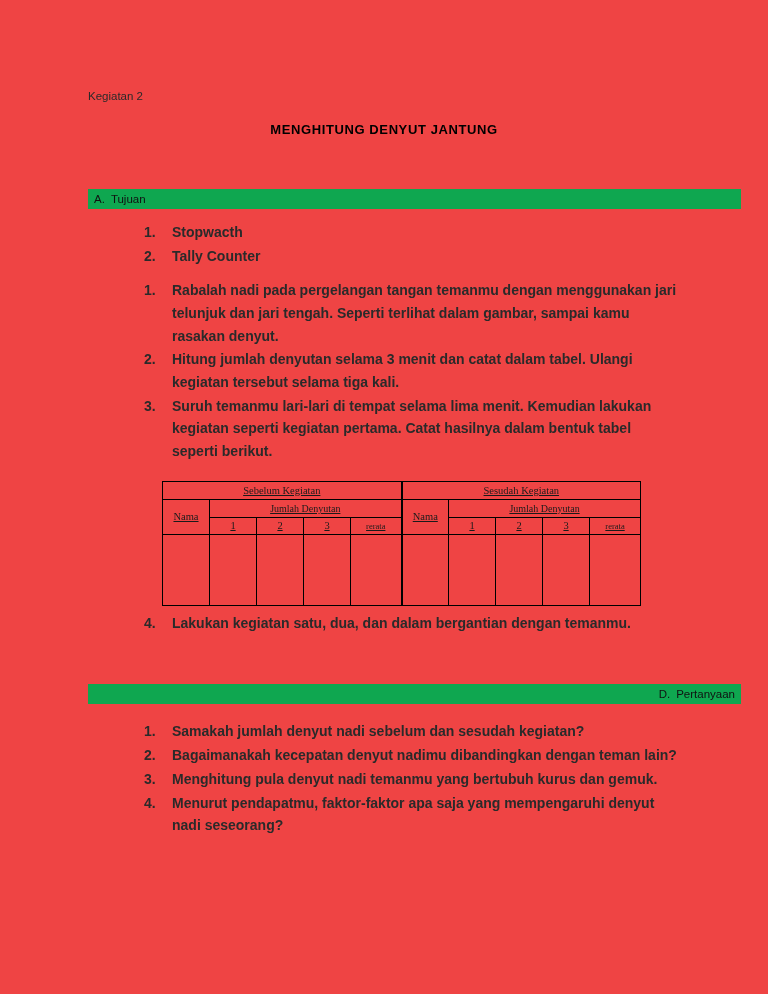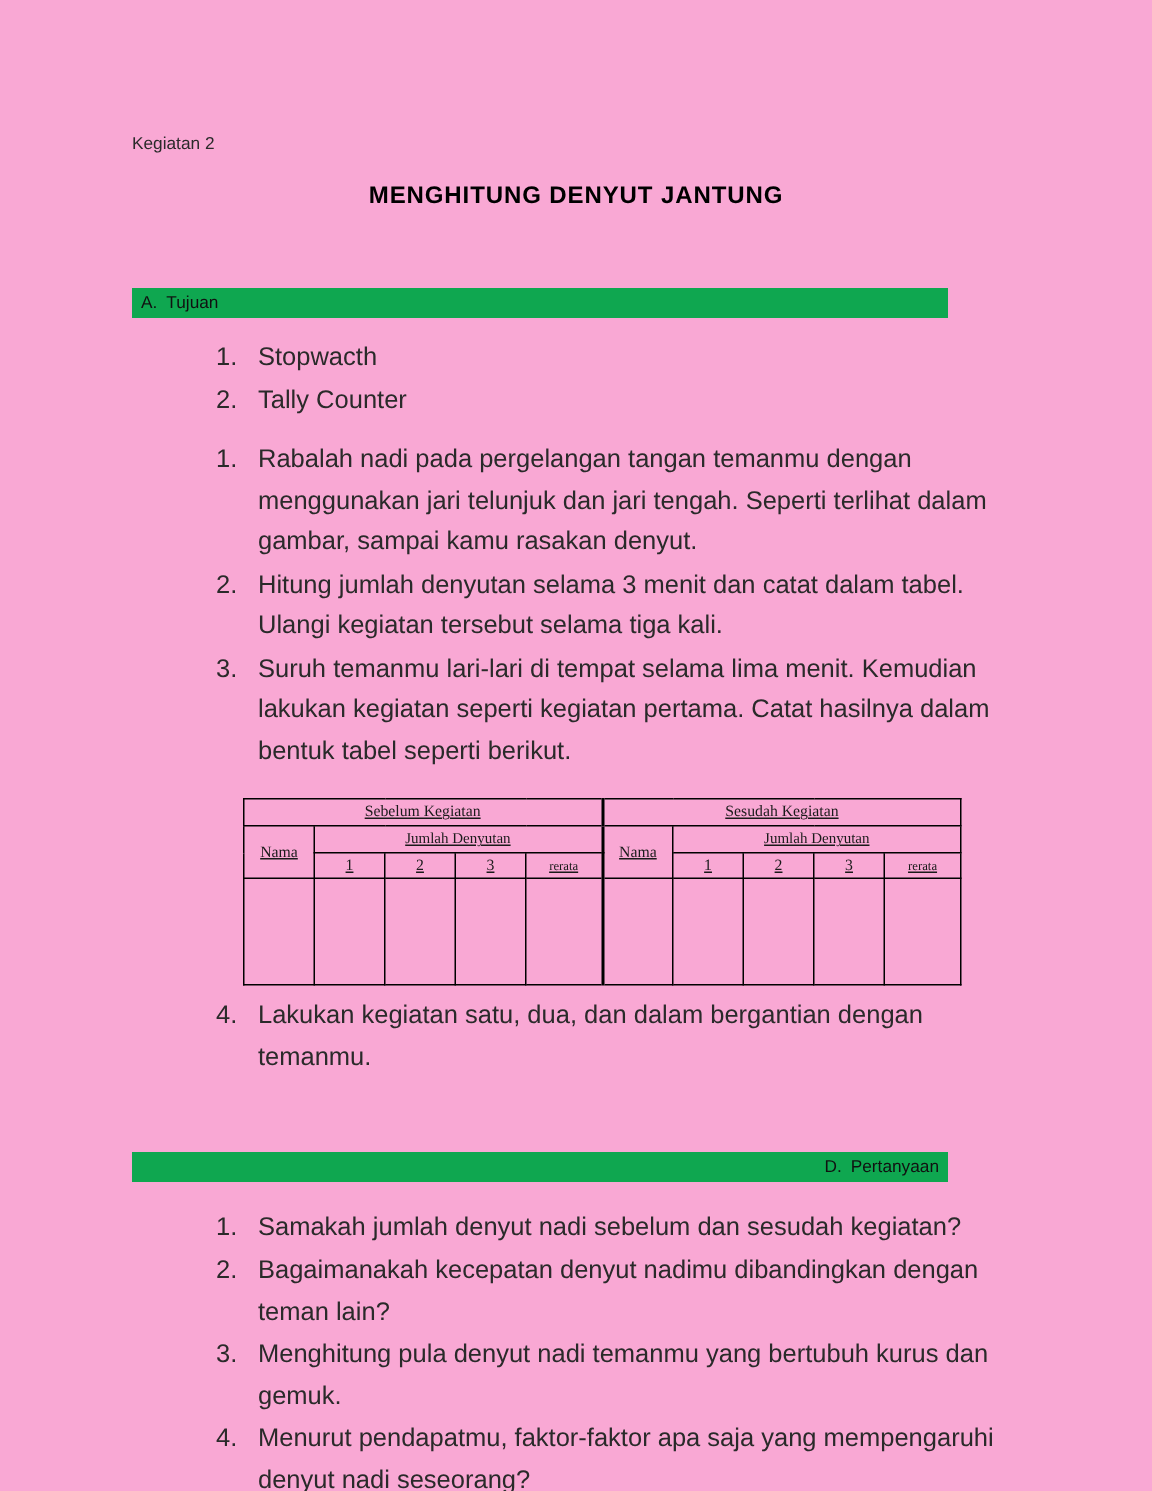--- a/index.html
+++ b/index.html
@@ -15,55 +15,55 @@
     color: #1a1a1a;
     overflow: hidden;
     position: relative;
   }
 
   .page {
     position: absolute;
     left: 0; top: 0;
     width: 768px;
     height: 994px;
-    background: #f9a8d4;
+    background: #ef4444;
   }
 
   .content {
     position: absolute;
     left: 88px;
     top: 88px;
     width: 592px;
   }
 
   .doc-label {
     font-size: 11.5px;
     color: #2a2a2a;
     line-height: 1.4;
     margin: 0 0 18px 0;
   }
 
   .doc-title {
-    font-size: 16px;
+    font-size: 13px;
     font-weight: bold;
     letter-spacing: 0.6px;
     text-align: center;
     margin: 0 0 52px 0;
     color: #000000;
   }
 
   .section-bar {
     background: #0FA750;
     height: 20px;
     line-height: 20px;
     padding: 0 6px;
     box-sizing: border-box;
     font-size: 11.5px;
     color: #111111;
-    width: 544px;
+    width: 653px;
     margin: 0;
     overflow: hidden;
     white-space: nowrap;
   }
   .section-bar .bar-letter { margin-right: 6px; }
 
   .para {
     font-size: 11.5px;
     color: #2a2a2a;
     line-height: 1.55;
@@ -72,25 +72,26 @@
 
   ol.num-list {
     margin: 12px 0 12px 0;
     padding: 0 0 0 56px;
     list-style: none;
     counter-reset: item;
   }
   ol.num-list > li {
     counter-increment: item;
     position: relative;
-    font-size: 17px;
+    font-size: 14px;
     color: #2a2a2a;
     line-height: 1.62;
     margin-bottom: 1px;
     padding-left: 28px;
+    font-weight: bold;
   }
   ol.num-list > li::before {
     content: counter(item) ".";
     position: absolute;
     left: 0;
     top: 0;
     width: 20px;
     text-align: left;
   }
 

